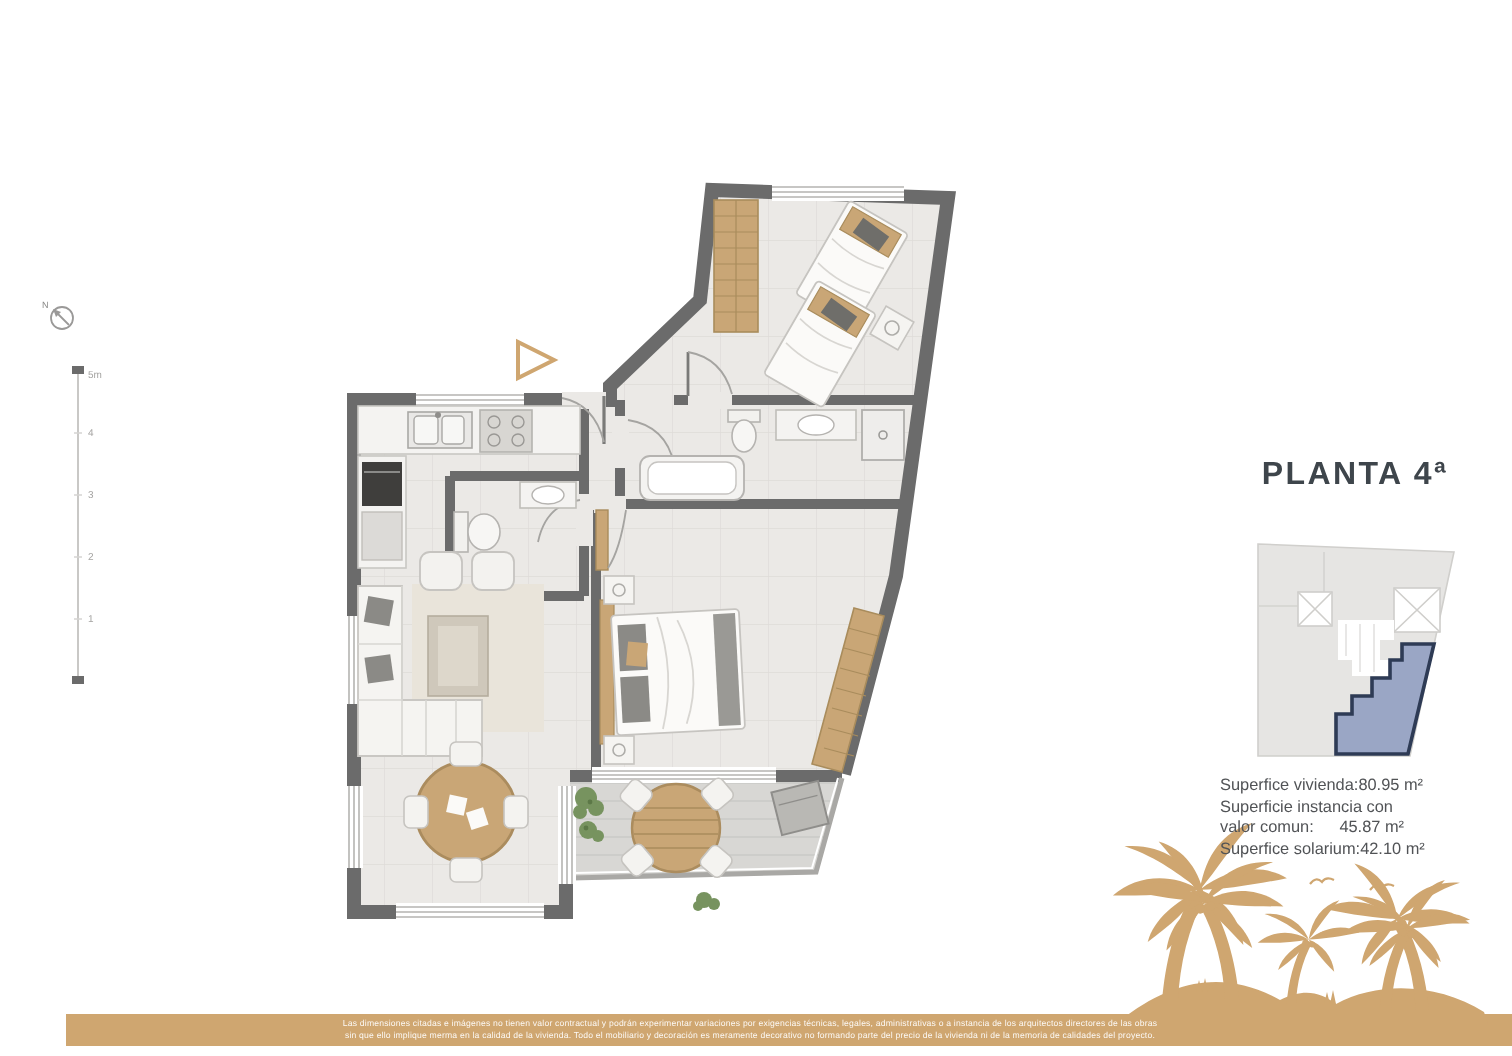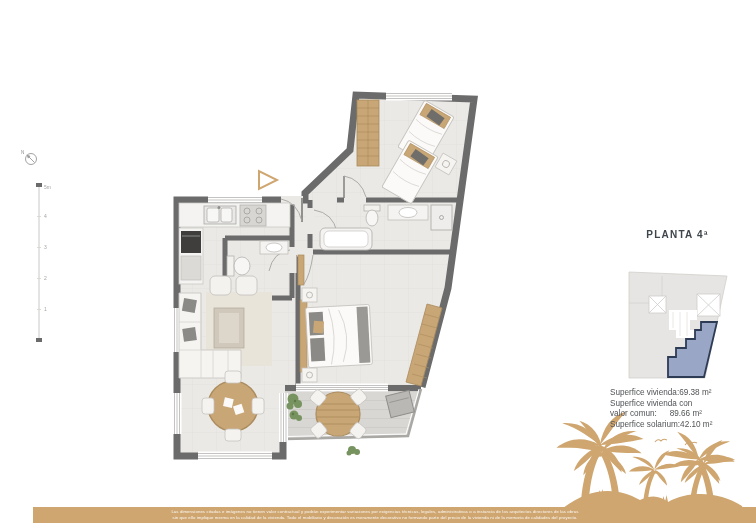--- a/index.html
+++ b/index.html
@@ -2,21 +2,21 @@
 <html><head>
 <meta charset="utf-8">
 <style>
   html,body{margin:0;padding:0;background:#ffffff;}
   .stage{position:relative;width:756px;height:528px;background:#ffffff;overflow:hidden;
          font-family:"Liberation Sans",sans-serif;}
   .band{position:absolute;left:33px;top:507px;width:723px;height:16px;background:#CFA670;}
   .disclaimer{position:absolute;left:140px;top:509px;width:470px;text-align:center;
               font-size:4.3px;line-height:5.6px;color:rgba(255,255,255,.93);letter-spacing:.1px;}
   .titleblock{position:absolute;left:600px;top:229px;width:155px;text-align:center;}
-  .titleblock .t{font-size:10px;font-weight:bold;letter-spacing:1.2px;color:#3E454B;}
+  .titleblock .t{font-size:16px;font-weight:bold;letter-spacing:1.2px;color:#3E454B;}
   .titleblock .s{font-size:10px;color:#9B9B9B;margin-top:3px;letter-spacing:.4px;}
   .surfaces{position:absolute;left:610px;top:388px;width:92px;font-size:8.2px;
             line-height:10.6px;color:#515356;}
   .surfaces .row{display:flex;justify-content:space-between;white-space:nowrap;text-align:right;}
   svg text{font-family:"Liberation Sans",sans-serif;}
   .plansvg{position:absolute;left:0;top:0;}
 </style>
 </head>
 <body>
 <div class="stage">
@@ -309,28 +309,28 @@
   </g>
 </svg>
 
 <div class="titleblock">
   <div class="t">PLANTA 4ª</div>
 </div>
 
 <div class="surfaces">
   <div class="row">
     <span>Superfice vivienda:</span>
-    <span>69.38 m²</span>
+    <span>80.95 m²</span>
   </div>
   <div class="row">
-    <span>Superfice vivienda con</span>
+    <span>Superficie instancia con</span>
   </div>
   <div class="row">
     <span>valor comun:</span>
-    <span>89.66 m²</span>
+    <span>45.87 m²</span>
   </div>
   <div class="row">
     <span>Superfice solarium:</span>
     <span>42.10 m²</span>
   </div>
 </div>
 
 <div class="disclaimer">
   <div>Las dimensiones citadas e imágenes no tienen valor contractual y podrán experimentar variaciones por exigencias técnicas, legales, administrativas o a instancia de los arquitectos directores de las obras</div>
   <div>sin que ello implique merma en la calidad de la vivienda. Todo el mobiliario y decoración es meramente decorativo no formando parte del precio de la vivienda ni de la memoria de calidades del proyecto.</div>

